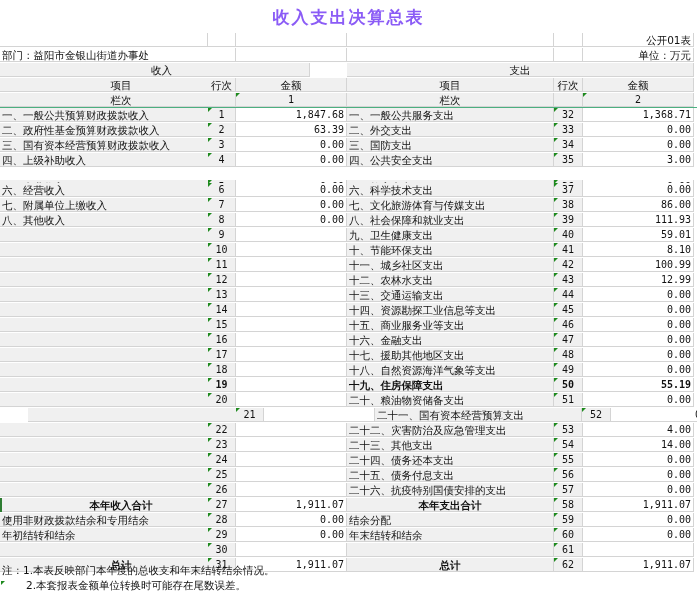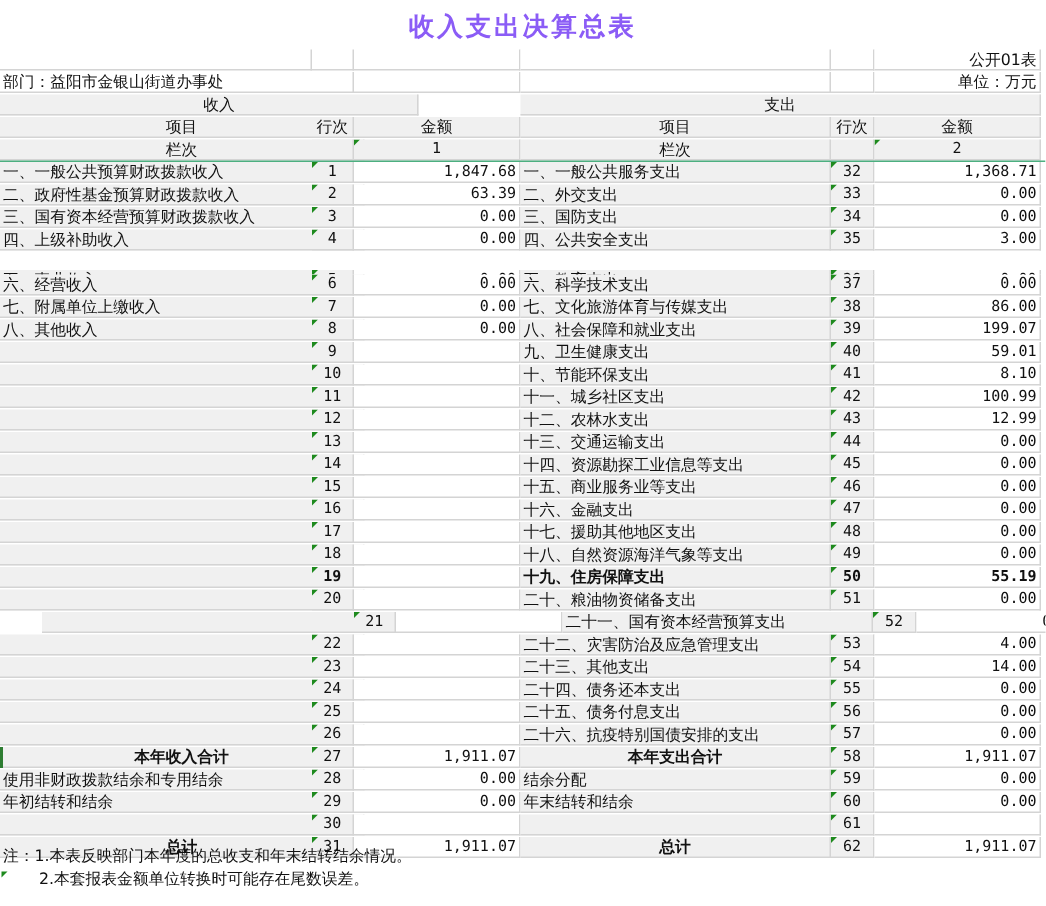--- a/index.html
+++ b/index.html
@@ -12,21 +12,21 @@
   .cell { position:absolute; top:0; height:14px; line-height:14px; box-sizing:border-box;
           border-right:1px solid #d4d4d4; border-bottom:1px solid #d4d4d4; white-space:nowrap; overflow:hidden; padding:0 2px; }
   .gray { background:#f0f0f0; }
   .white { background:#ffffff; }
   .c-li { left:0; width:243px; }
   .c-ln { left:208px; width:28px; text-align:center; }
   .c-la { left:236px; width:111px; text-align:right; }
   .c-ri { left:347px; width:207px; }
   .c-rn { left:554px; width:29px; text-align:center; }
   .c-ra { left:583px; width:111px; text-align:right; }
-  .c-lhalf { left:0; width:279px; text-align:center;padding-left:16px; }
+  .c-lhalf { left:0; width:310px; text-align:center;padding-left:16px; }
   .c-rhalf { left:347px; width:347px; text-align:center; }
   .center { text-align:center; }
   .bold { font-weight:bold; }
   .mono { font-family: "DejaVu Sans Mono", "Liberation Mono", monospace; font-size:10px; }
   .tri { position:absolute; left:0; top:0; width:0; height:0; border-top:4px solid #1e8a1e; border-right:4px solid transparent; }
   .greenline { position:absolute; left:0; width:697px; height:1px; background:#4caf80; }
   .note { position:absolute; left:2px; font-size:10.5px; white-space:nowrap; }
   .leftmark { position:absolute; left:0; width:2px; height:14px; background:#2e7d32; }
 </style>
 </head>
@@ -134,21 +134,21 @@
         <div class="cell gray c-ri"><span>七、文化旅游体育与传媒支出</span></div>
         <div class="cell gray c-rn mono"><span class="tri"></span><span>38</span></div>
         <div class="cell white c-ra mono"><span>86.00</span></div>
       </div>
       <div class="row" style="top: 180px;">
         <div class="cell gray c-li"><span>八、其他收入</span></div>
         <div class="cell gray c-ln mono"><span class="tri"></span><span>8</span></div>
         <div class="cell white c-la mono"><span>0.00</span></div>
         <div class="cell gray c-ri"><span>八、社会保障和就业支出</span></div>
         <div class="cell gray c-rn mono"><span class="tri"></span><span>39</span></div>
-        <div class="cell white c-ra mono"><span>199.07</span></div>
+        <div class="cell white c-ra mono"><span>111.93</span></div>
       </div>
       <div class="row" style="top: 195px;">
         <div class="cell gray c-li"><span></span></div>
         <div class="cell gray c-ln mono"><span class="tri"></span><span>9</span></div>
         <div class="cell white c-la mono"><span></span></div>
         <div class="cell gray c-ri"><span>九、卫生健康支出</span></div>
         <div class="cell gray c-rn mono"><span class="tri"></span><span>40</span></div>
         <div class="cell white c-ra mono"><span>59.01</span></div>
       </div>
       <div class="row" style="top: 210px;">

